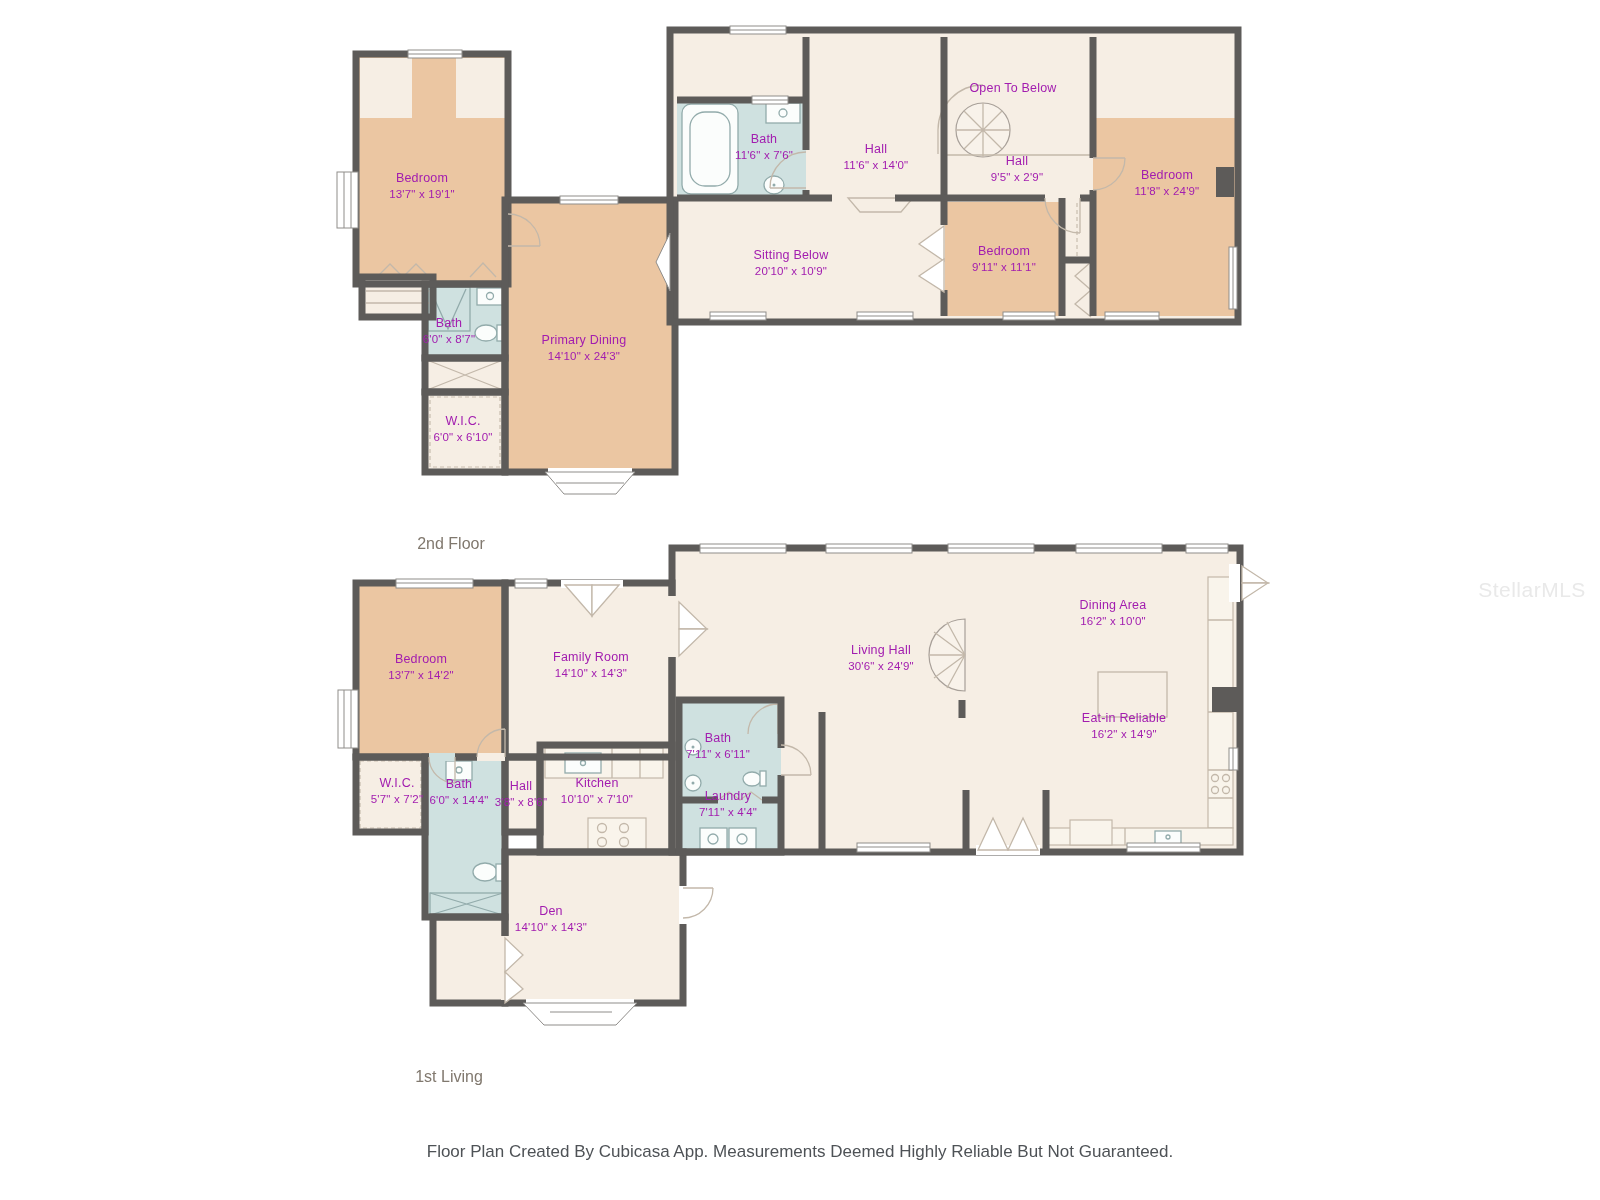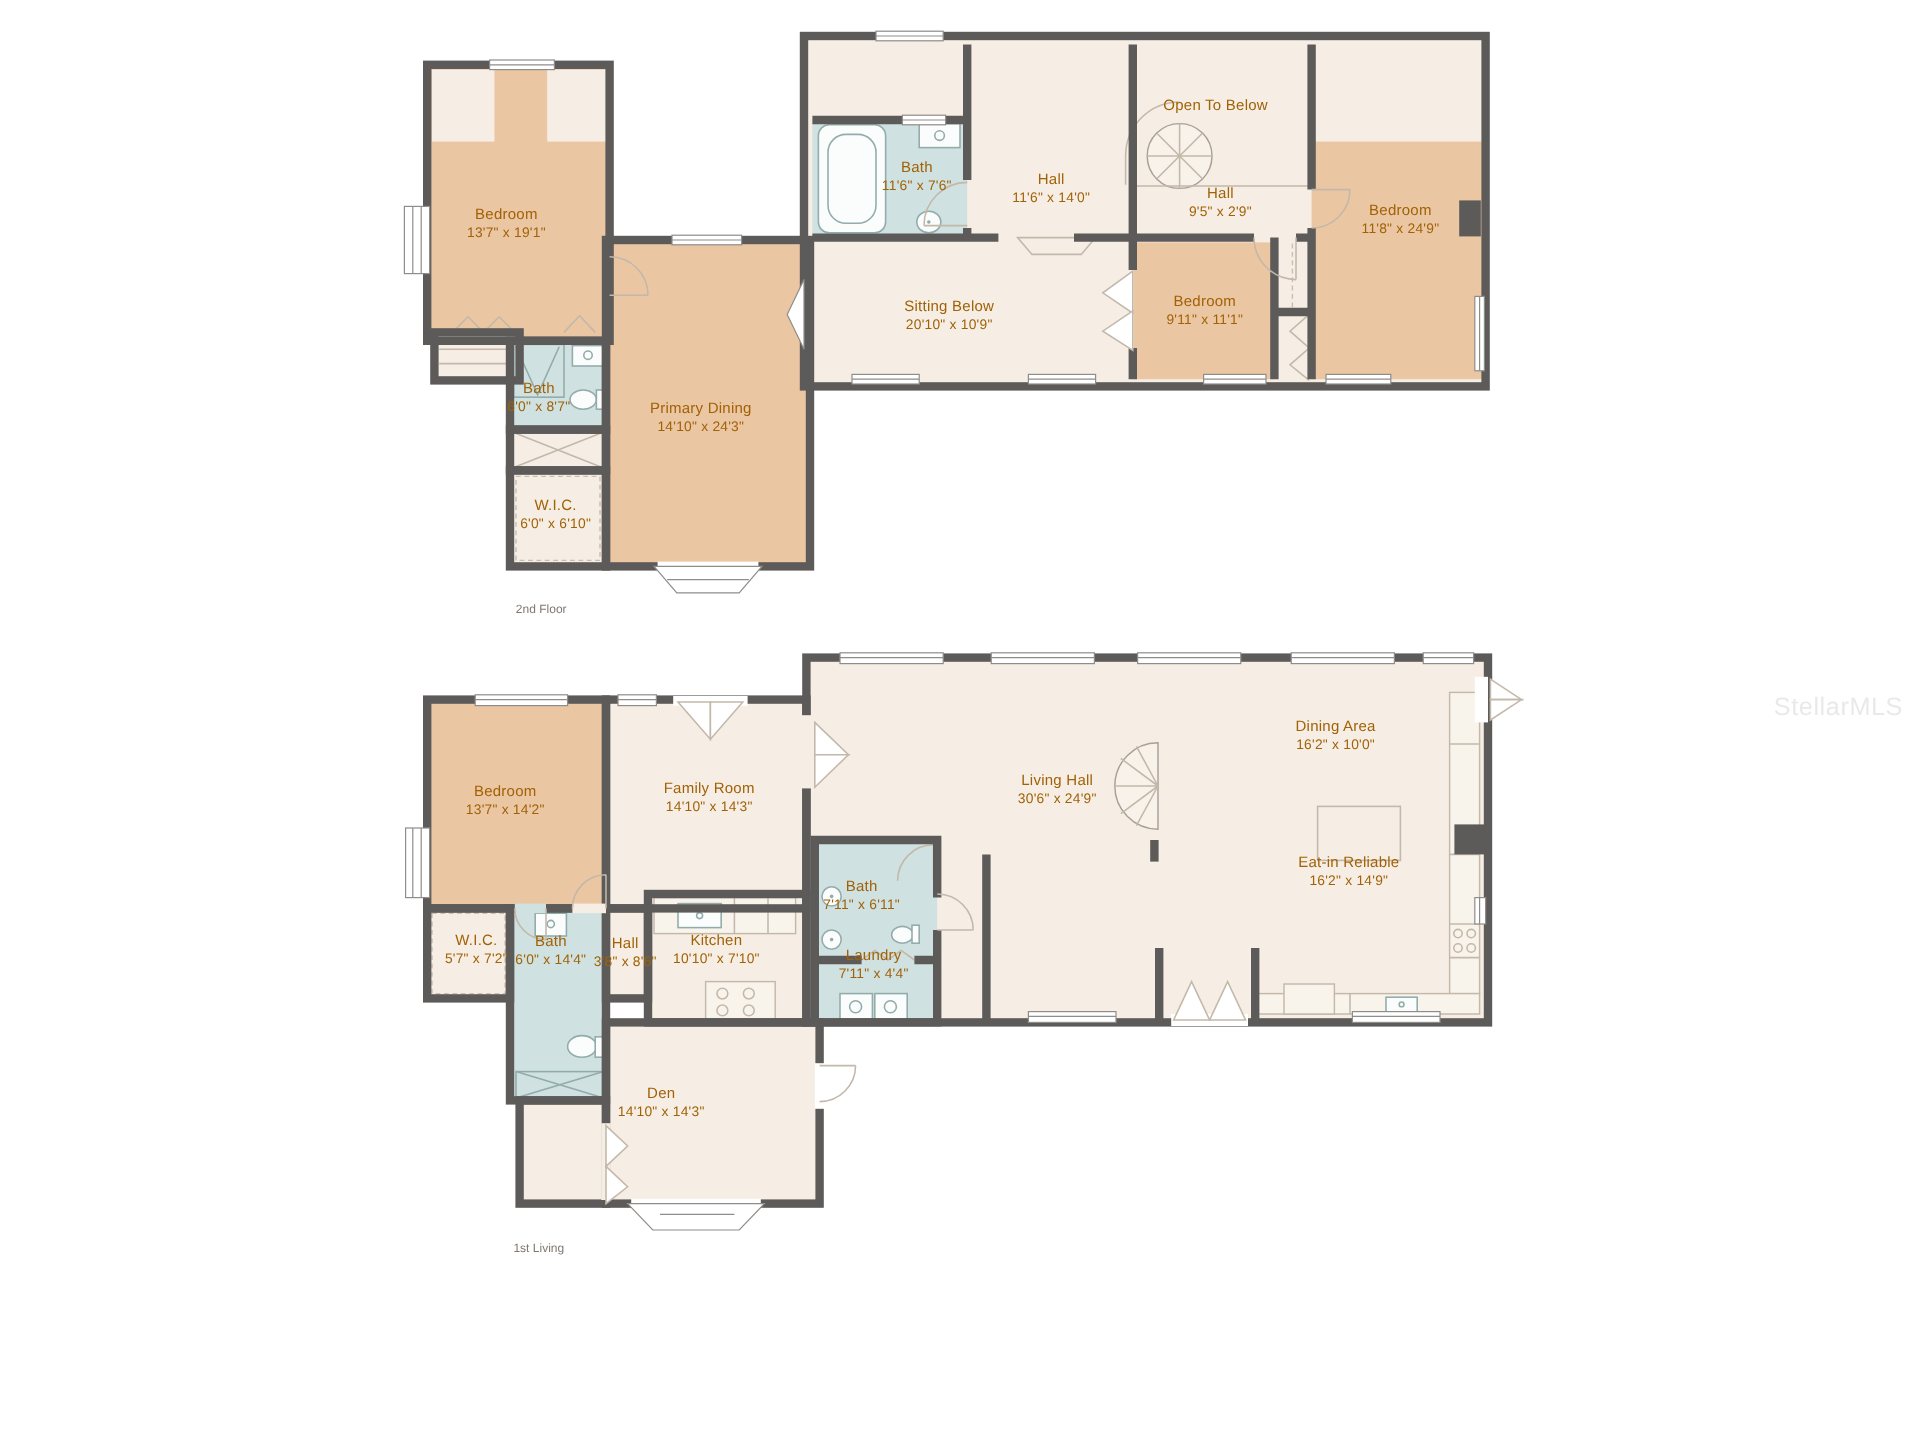--- a/index.html
+++ b/index.html
@@ -22,23 +22,23 @@
   .door{fill:none;stroke:#c3b8aa;stroke-width:1.3;}
   .leaf{fill:#ffffff;stroke:#c3b8aa;stroke-width:1.3;}
   .win{fill:#ffffff;stroke:#8f8d8a;stroke-width:1;}
   .winline{fill:none;stroke:#8f8d8a;stroke-width:1;}
   .stair{fill:#f8f2ea;stroke:#a8a099;stroke-width:1.2;}
   .gap-w{fill:#ffffff;stroke:none;}
   .gap-r{fill:#f6eee4;stroke:none;}
   .gap-b{fill:#cfe1e0;stroke:none;}
   
   .room-label{position:absolute;transform:translate(-50%,-50%);text-align:center;
-      color:#a16207;font-size:12.5px;line-height:1.32;letter-spacing:.2px;white-space:nowrap;}
+      color:#a21caf;font-size:12.5px;line-height:1.32;letter-spacing:.2px;white-space:nowrap;}
   .room-label .dims{font-size:11.5px;}
-  .floor-label{position:absolute;transform:translate(-50%,-50%);color:#80786e;font-size:10px;white-space:nowrap;}
+  .floor-label{position:absolute;transform:translate(-50%,-50%);color:#80786e;font-size:16px;white-space:nowrap;margin-top:36px;}
   .footer{position:absolute;left:0;top:1142px;width:100%;text-align:center;color:#4e5256;font-size:17px;}
   .watermark{position:absolute;left:1532px;top:590px;transform:translate(-50%,-50%);
       color:#e9e9e9;font-size:21px;letter-spacing:.5px;}
 </style>
 </head>
 <body>
 
 <div id="page">
 
 <svg width="1600" height="1200" viewBox="0 0 1600 1200">
@@ -408,14 +408,15 @@
   <div>Bath</div>
   <div class="dims">7'11" x 6'11"</div>
 </div>
 <div class="room-label" style="left:728px;top:804px">
   <div>Laundry</div>
   <div class="dims">7'11" x 4'4"</div>
 </div>
 <div class="floor-label" style="left:449px;top:1041px">1st Living</div>
 
 <div class="watermark">StellarMLS</div>
+<div class="footer">Floor Plan Created By Cubicasa App. Measurements Deemed Highly Reliable But Not Guaranteed.</div>
 
 </div>
 
 </body></html>

